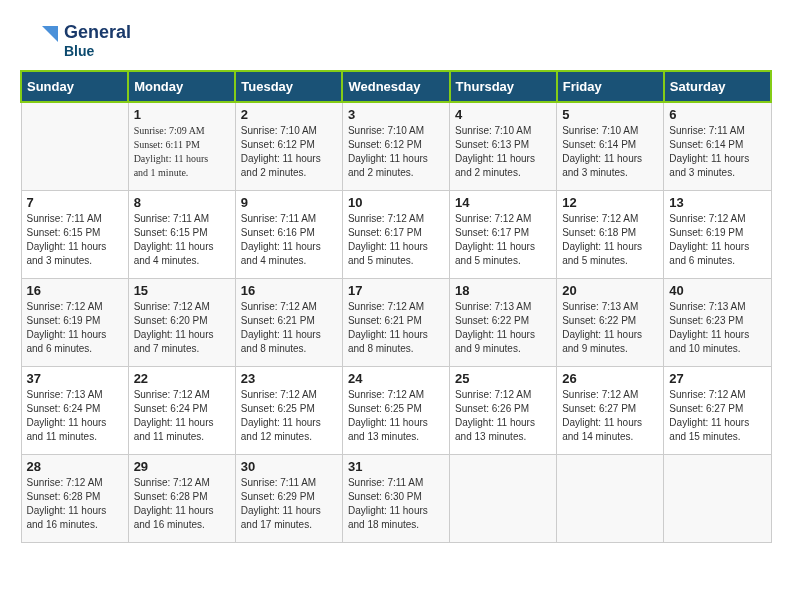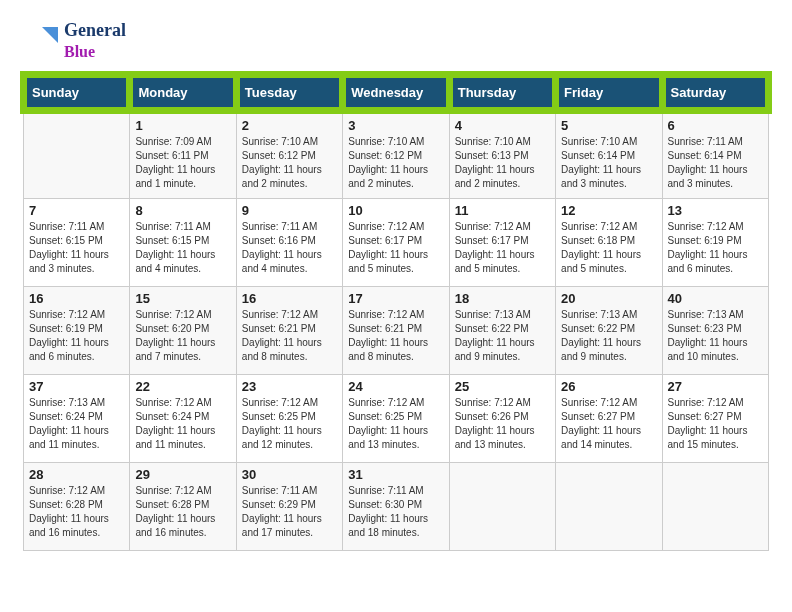--- a/index.html
+++ b/index.html
@@ -12,21 +12,20 @@
     }
     .header {
       display: flex;
       justify-content: space-between;
       align-items: flex-start;
       margin-bottom: 10px;
     }
     .logo {
       display: flex;
       align-items: flex-end;
-      font-family: Liberation Serif, serif;
     }
     .title-area {
       text-align: right;
     }
     .month-title {
       font-size: 36px;
       font-weight: bold;
       color: #222;
     }
     .location {
@@ -38,21 +37,21 @@
       border-collapse: collapse;
       table-layout: fixed;
     }
     thead tr th {
       background-color: #1a5276;
       color: #fff;
       font-size: 13px;
       font-weight: bold;
       padding: 7px 5px;
       text-align: left;
-      border: 7px solid #84cc16;
+      border: 2px solid #84cc16;
     }
     tbody tr td {
       border: 1px solid #ccc;
       vertical-align: top;
       padding: 4px 5px;
       font-size: 10.5px;
       color: #222;
       height: 88px;
     }
     tbody tr:nth-child(odd) td {
@@ -76,21 +75,21 @@
 </head>
 <body>
 
 <div class="header">
   <div class="logo">
       <svg width="40" height="40" viewBox="0 0 40 40" style="margin-right: 4px;">
         <polygon points="22,6 38,6 38,22" fill="#4a90d9"></polygon>
       </svg>
       <div>
         <div style="font-size: 18px; font-weight: bold; color: rgb(26, 58, 107); line-height: 1.2;">General</div>
-        <div style="font-size: 16px; font-weight: bold; color: #a21caf; line-height: 1.2;">Blue</div>
+        <div style="font-size: 14px; font-weight: bold; color: #0c4a6e; line-height: 1.2;">Blue</div>
       </div>
     </div>
   <div class="title-area">
     <div class="month-title"></div>
     <div class="location"></div>
   </div>
 </div>
 
 <table>
   <thead>
@@ -102,21 +101,21 @@
         <th>Thursday</th>
         <th>Friday</th>
         <th>Saturday</th>
       </tr>
   </thead>
   <tbody id="calendar-body">
   <tr>
         <td></td>
         <td>
           <span class="day-num">1</span>
-          <div class="day-info" style="white-space: pre-line;">Sunrise: 7:09 AM
+          <div class="day-info" style="white-space: pre-line; font-family: Liberation Serif, serif;">Sunrise: 7:09 AM
 Sunset: 6:11 PM
 Daylight: 11 hours
 and 1 minute.</div>
         </td>
         <td>
           <span class="day-num">2</span>
           <div class="day-info" style="white-space: pre-line;">Sunrise: 7:10 AM
 Sunset: 6:12 PM
 Daylight: 11 hours
 and 2 minutes.</div>
@@ -173,21 +172,21 @@
 and 4 minutes.</div>
         </td>
         <td>
           <span class="day-num">10</span>
           <div class="day-info" style="white-space: pre-line;">Sunrise: 7:12 AM
 Sunset: 6:17 PM
 Daylight: 11 hours
 and 5 minutes.</div>
         </td>
         <td>
-          <span class="day-num">11</span>
+          <span class="day-num">14</span>
           <div class="day-info" style="white-space: pre-line;">Sunrise: 7:12 AM
 Sunset: 6:17 PM
 Daylight: 11 hours
 and 5 minutes.</div>
         </td>
         <td>
           <span class="day-num">12</span>
           <div class="day-info" style="white-space: pre-line;">Sunrise: 7:12 AM
 Sunset: 6:18 PM
 Daylight: 11 hours

